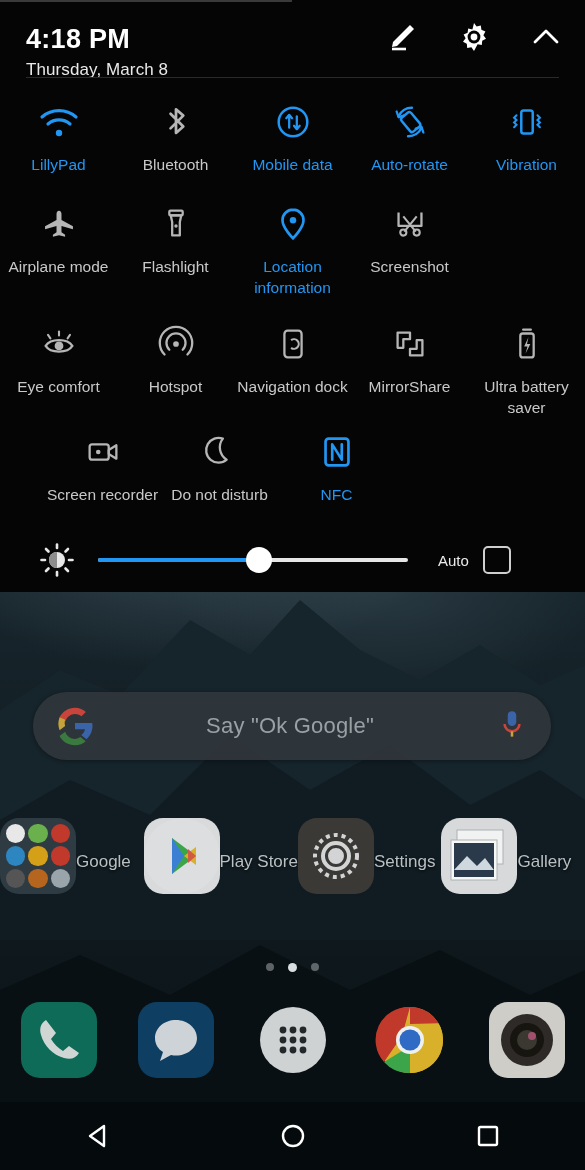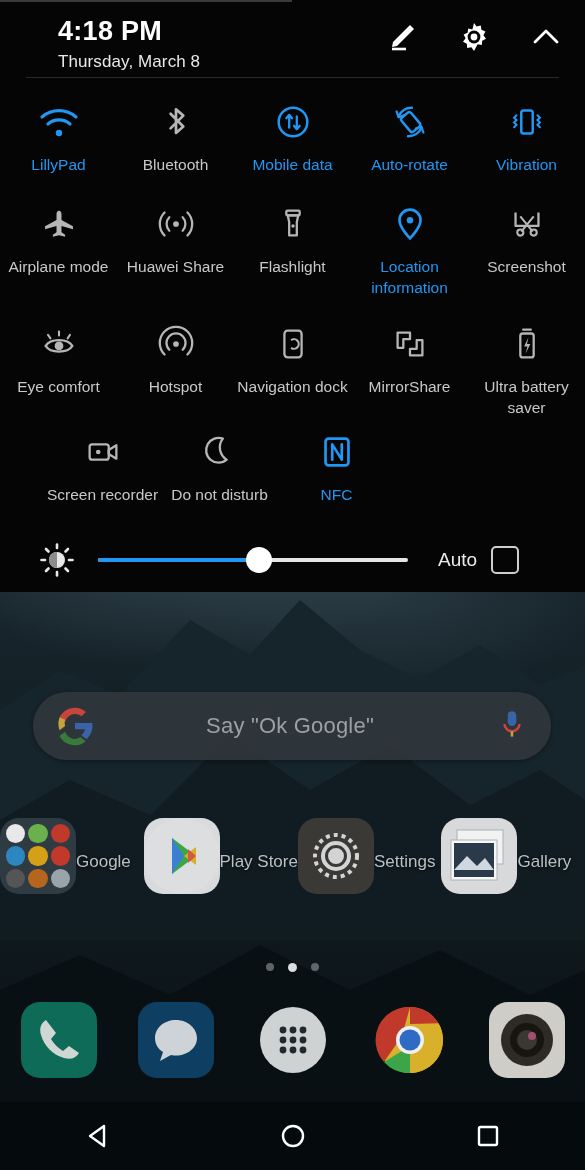--- a/index.html
+++ b/index.html
@@ -71,21 +71,21 @@
 
   
   #panel {
     position:absolute; left:0; top:0; width:585px; height:592px;
     background:#050505;
     z-index:5;
   }
   #panel-top-line { position:absolute; top:0; left:0; width:292px; height:2px; background:#3a3a3a; }
 
   #qs-header { position:relative; height:78px; }
-  #qs-clock { position:absolute; left:26px; top:16px;margin-left:32px; }
+  #qs-clock { position:absolute; left:26px; top:24px; }
   #qs-clock .time { color:#fff; font-size:27px; font-weight:bold; letter-spacing:.3px; }
   #qs-clock .date { color:#e9e9e9; font-size:17px; margin-top:5px; letter-spacing:.1px; }
   #qs-header-actions { position:absolute; right:22px; top:20px; display:flex; align-items:center; gap:38px; }
   #qs-header-actions .hicon { width:34px; height:34px; display:block; }
 
   #qs-divider { position:absolute; left:26px; top:77px; width:533px; height:1px; background:#2a2a2a; }
 
   #tiles { position:absolute; top:92px; left:0; width:582px; }
   .tile-row { display:flex; width:585px; }
   .tile {
@@ -103,21 +103,21 @@
   .r1 { height:102px; } .r2 { height:120px; } .r3 { height:108px; } .r4 { height:108px;margin-left:44px; }
 
   
   #brightness { position:absolute; left:0; top:532px; width:585px; height:56px; display:flex; align-items:center; }
   #bright-icon { margin-left:38px; width:38px; height:38px; flex:none; }
   #slider-wrap { position:relative; margin-left:22px; width:310px; height:24px; display:flex; align-items:center; }
   #slider-track { position:absolute; left:0; top:10px; width:310px; height:4px; background:#e6e6e6; border-radius:2px; }
   #slider-fill { position:absolute; left:0; top:10px; width:163px; height:4px; background:#2196f3; border-radius:2px; }
   #slider-thumb { position:absolute; left:150px; top:-1px; width:26px; height:26px; border-radius:50%; background:#fff; }
   #auto-wrap { margin-left:30px; display:flex; align-items:center; gap:14px; }
-  #auto-label { color:#eaeaea; font-size:19px; }
+  #auto-label { color:#eaeaea; font-size:15px; }
   #auto-box { width:28px; height:28px; border:2px solid #cfcfcf; border-radius:5px; }
 </style>
 </head>
 <body>
 
 <div id="screen">
 
   <div id="home">
 
     <div class="ridge" style="top:560px;height:260px;">
@@ -383,34 +383,20 @@
       </div>
 
       <div class="tile-row r2">
         <div class="tile off">
           <span class="t-ico">
             <svg viewBox="0 0 44 44" width="42" height="42">
               <path d="M22 8 c1.6 0 2.6 1.6 2.6 3.6 l0 6.2 12 6.6 0 3.2 -12 -3.4 0 6.4 3.8 2.6 0 2.2 -6.4 -1.6 -6.4 1.6 0 -2.2 3.8 -2.6 0 -6.4 -12 3.4 0 -3.2 12 -6.6 0 -6.2 c0 -2 1 -3.6 2.6 -3.6 z" fill="#b6b6b6"></path>
             </svg>
           </span>
           <span class="t-label">Airplane mode</span>
-        </div>
-        <div class="tile off">
-          <span class="t-ico">
-            <svg viewBox="0 0 44 44" width="42" height="42">
-              <circle cx="22" cy="22" r="3" fill="#b6b6b6"></circle>
-              <g fill="none" stroke="#b6b6b6" stroke-width="2.4" stroke-linecap="round">
-                <path d="M15 15 A10 10 0 0 0 15 29"></path>
-                <path d="M29 15 A10 10 0 0 1 29 29"></path>
-                <path d="M10 10 A17 17 0 0 0 10 34"></path>
-                <path d="M34 10 A17 17 0 0 1 34 34"></path>
-              </g>
-            </svg>
-          </span>
-          <span class="t-label">Huawei Share</span>
         </div>
         <div class="tile off">
           <span class="t-ico">
             <svg viewBox="0 0 44 44" width="42" height="42">
               <rect x="15" y="8" width="14" height="5" rx="1.2" fill="none" stroke="#b6b6b6" stroke-width="2.4"></rect>
               <path d="M16.5 13 L27.5 13 L26 20 L26 34 L18 34 L18 20 Z" fill="none" stroke="#b6b6b6" stroke-width="2.4" stroke-linejoin="round"></path>
               <circle cx="22" cy="24" r="1.8" fill="#b6b6b6"></circle>
             </svg>
           </span>
           <span class="t-label">Flashlight</span>

